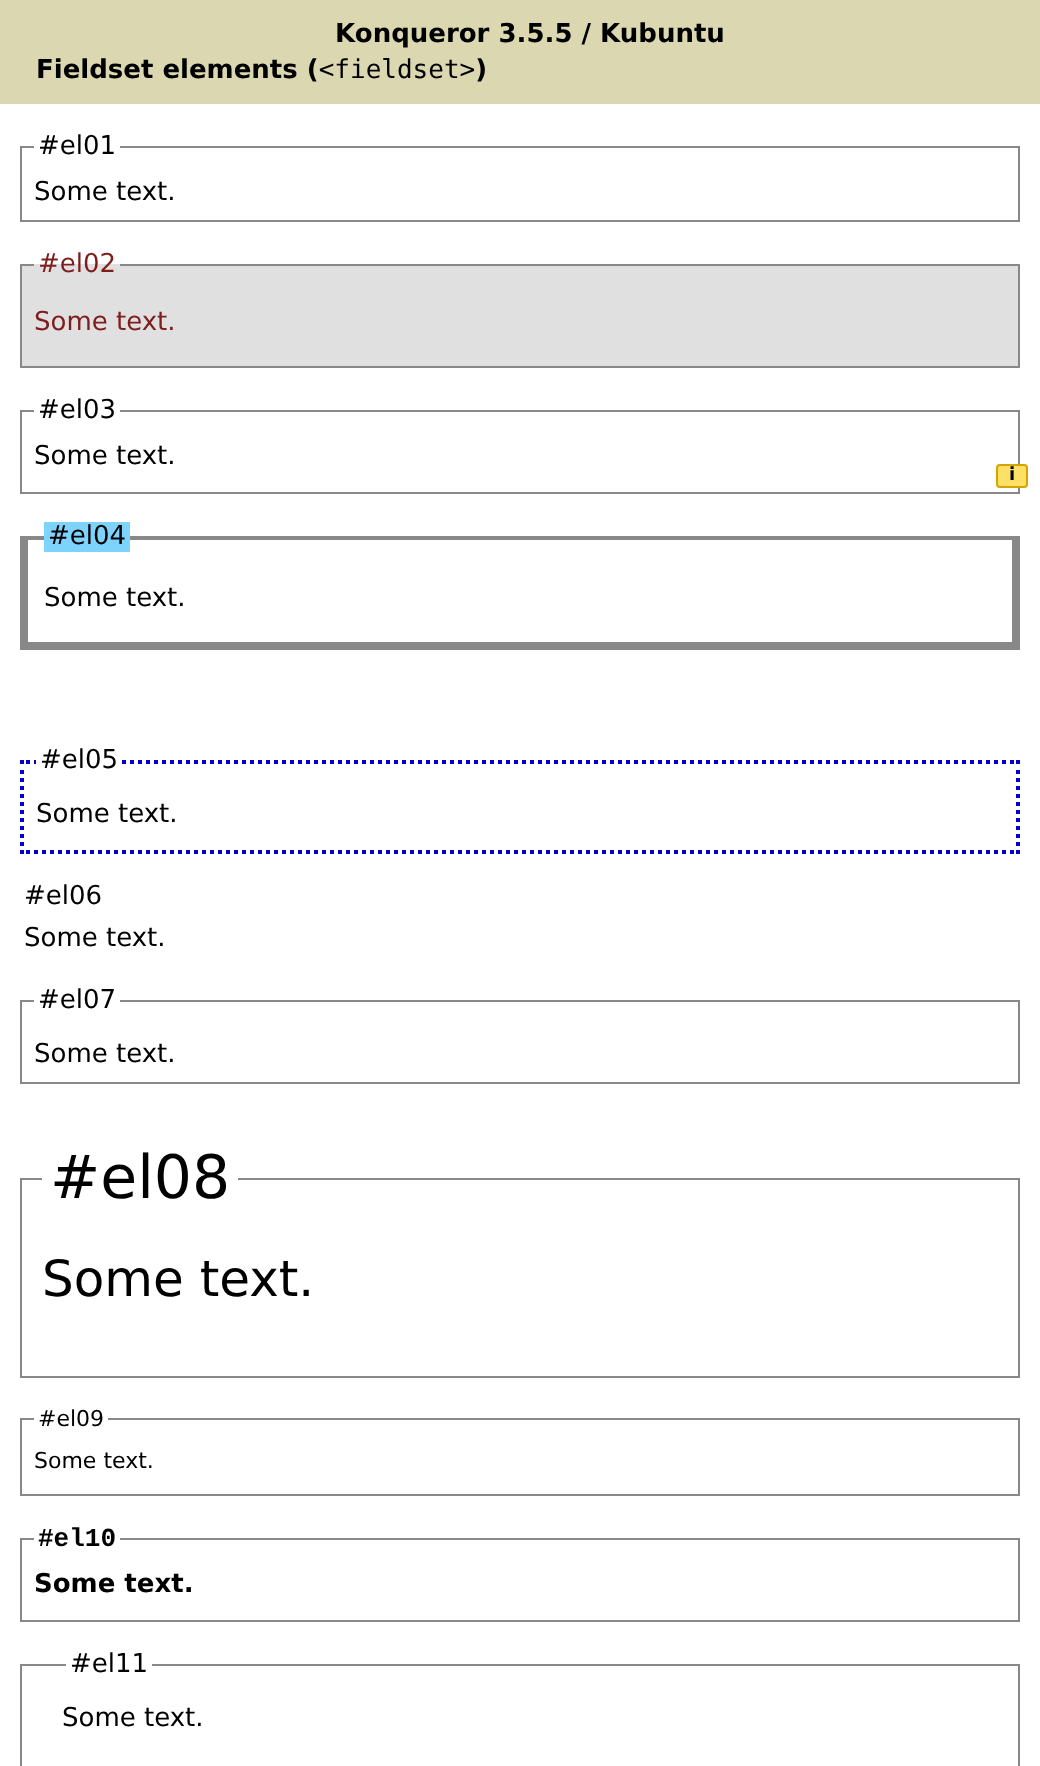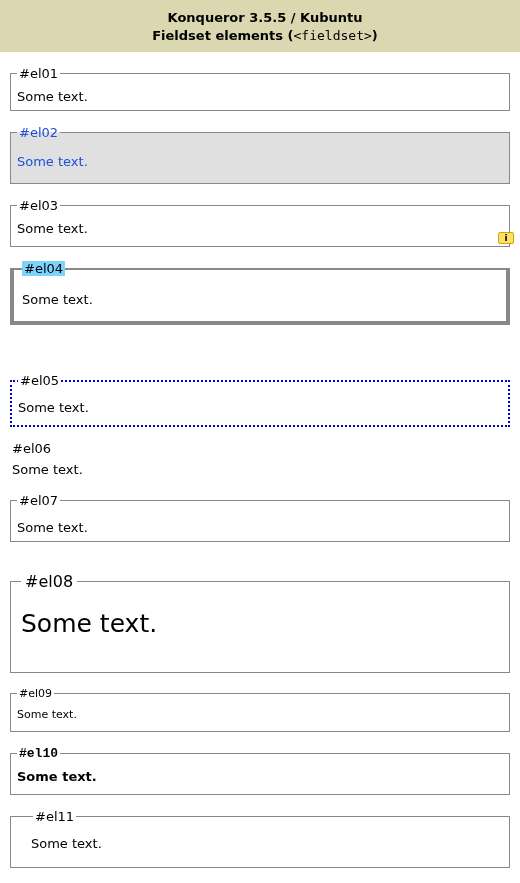--- a/index.html
+++ b/index.html
@@ -11,21 +11,21 @@
     color: #000;
     background: #fff;
     width: 520px;
   }
   .header {
     background: #dbd7b0;
     padding: 9px 8px 8px 18px;
     line-height: 1.35;
   }
   .header .title { font-weight: 600; text-align: center; }
-  .header .subtitle { font-weight: 600; text-align: center; }
+  .header .subtitle { font-weight: 600; }
   .header code {
     font-family: "DejaVu Sans Mono", monospace;
     font-weight: normal;
   }
   .container {
     padding: 4px 10px 22px 10px;
   }
   fieldset {
     border: 1px solid #888;
     margin: 10px 0 14px 0;
@@ -34,21 +34,21 @@
   }
   legend {
     padding: 0 2px;
     font-size: 13px;
   }
 
   
   .fs02 {
     border: 1px solid #888;
     background: #e0e0e0;
-    color: #1d4ed8;
+    color: #7f1d1d;
     padding-top: 8px;
     padding-bottom: 14px;
   }
 
   
   .fs03 { position: relative; padding-bottom: 10px; }
   .badge {
     position: absolute;
     right: -5px;
     bottom: 2px;
@@ -91,21 +91,21 @@
 
   
   .fs07 { padding-top: 6px; }
 
   
   .fs08 {
     font-size: 25px;
     padding: 12px 10px 34px 10px;
     margin-top: 30px;
   }
-  .fs08 legend { font-size: 16px; padding: 0 4px; }
+  .fs08 legend { font-size: 30px; padding: 0 4px; }
 
   
   .fs09 { font-size: 11px; padding-bottom: 10px; }
   .fs09 legend { font-size: 11px; }
 
   
   .fs10 { font-weight: bold; padding-bottom: 10px; }
   .fs10 legend { font-weight: bold; font-family: Liberation Mono, monospace; }
 
   

